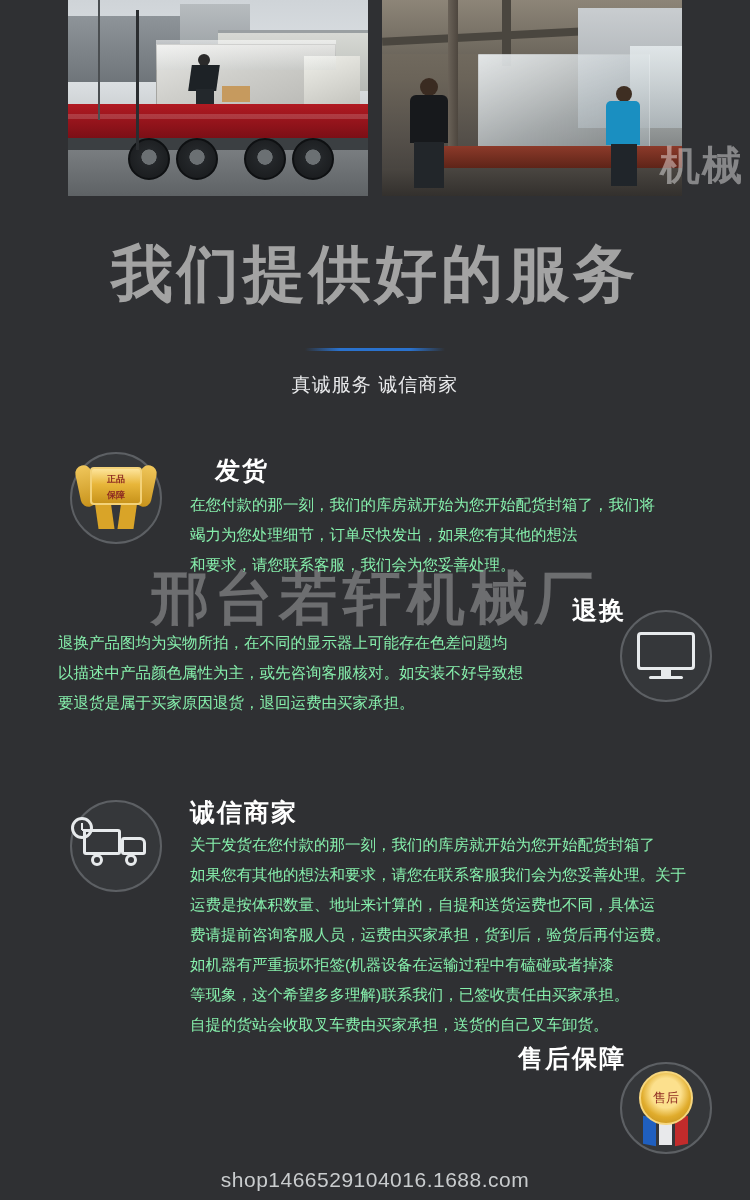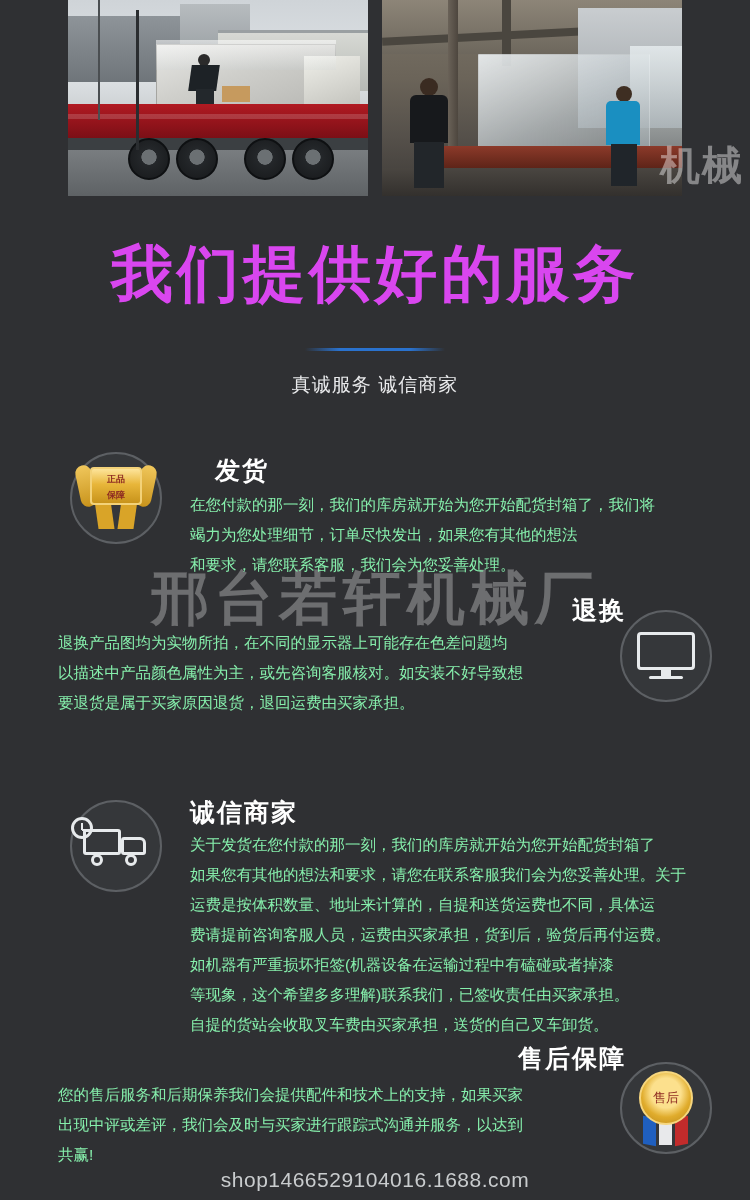--- a/index.html
+++ b/index.html
@@ -159,21 +159,21 @@
   
   .headline {
     position: absolute;
     top: 232px;
     left: 0;
     width: 750px;
     text-align: center;
     font-size: 62px;
     font-weight: 700;
     letter-spacing: 4px;
-    color: #d946ef;
+    color: #a3a3a3;
     font-family: "DejaVu Sans", sans-serif;
   }
   .rule {
     position: absolute;
     top: 348px;
     left: 305px;
     width: 140px;
     height: 3px;
     background: linear-gradient(90deg, rgba(42,114,206,0) 0%, #2a72ce 25%, #2a72ce 75%, rgba(42,114,206,0) 100%);
   }
@@ -443,18 +443,15 @@
     <div class="rosette">
       <div class="tailL"></div>
       <div class="tailC"></div>
       <div class="tailR"></div>
       <div class="disc">
         <span>售后</span>
       </div>
     </div>
   </div>
   <div class="sec-title" style="position:absolute;right:124px;top:4px;">售后保障</div>
-  <div class="sec-body" style="position:absolute;left:58px;top:42px;width:545px;">您的售后服务和后期保养我们会提供配件和技术上的支持，如果买家
-出现中评或差评，我们会及时与买家进行跟踪式沟通并服务，以达到
-共赢!</div>
 </div>
 
 <div class="footer">shop1466529104016.1688.com</div>
 
 </body></html>

